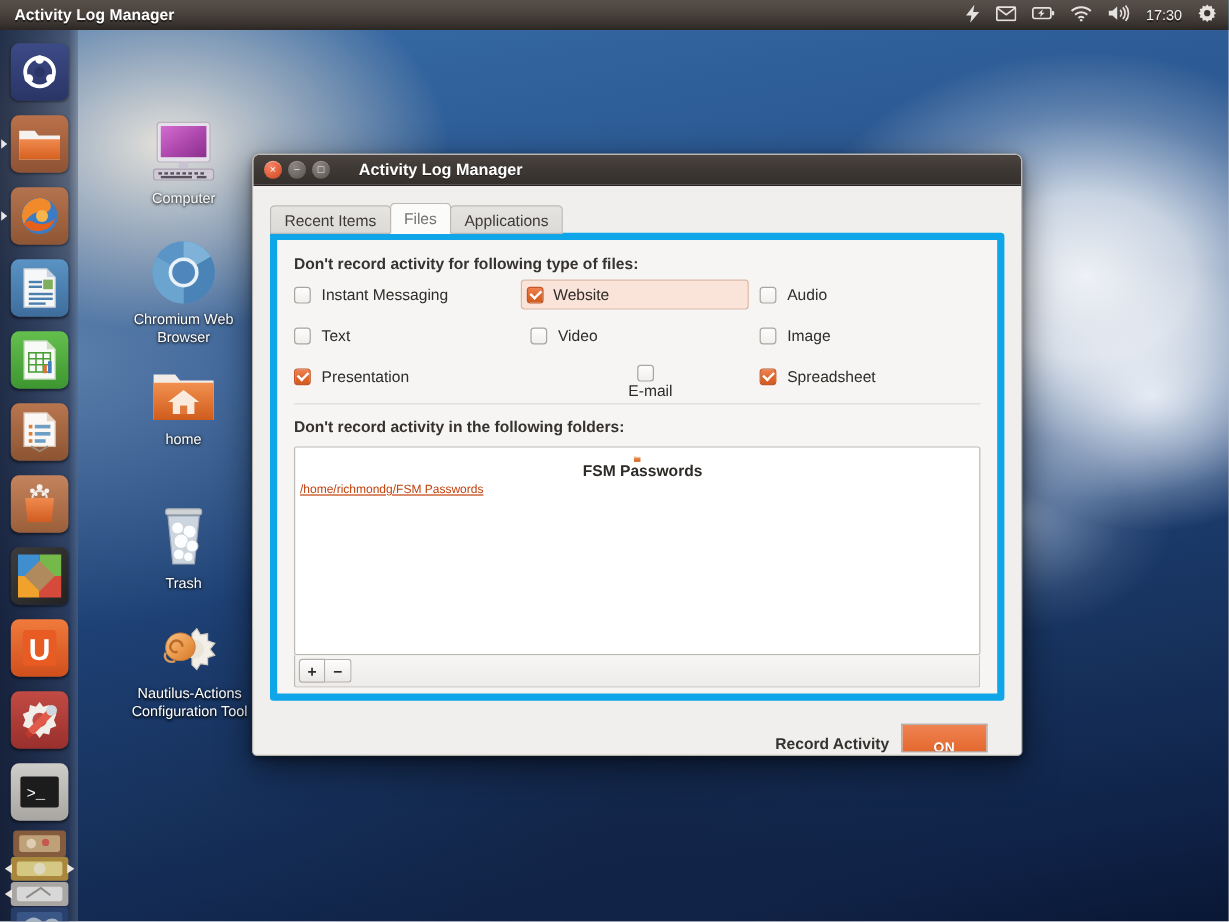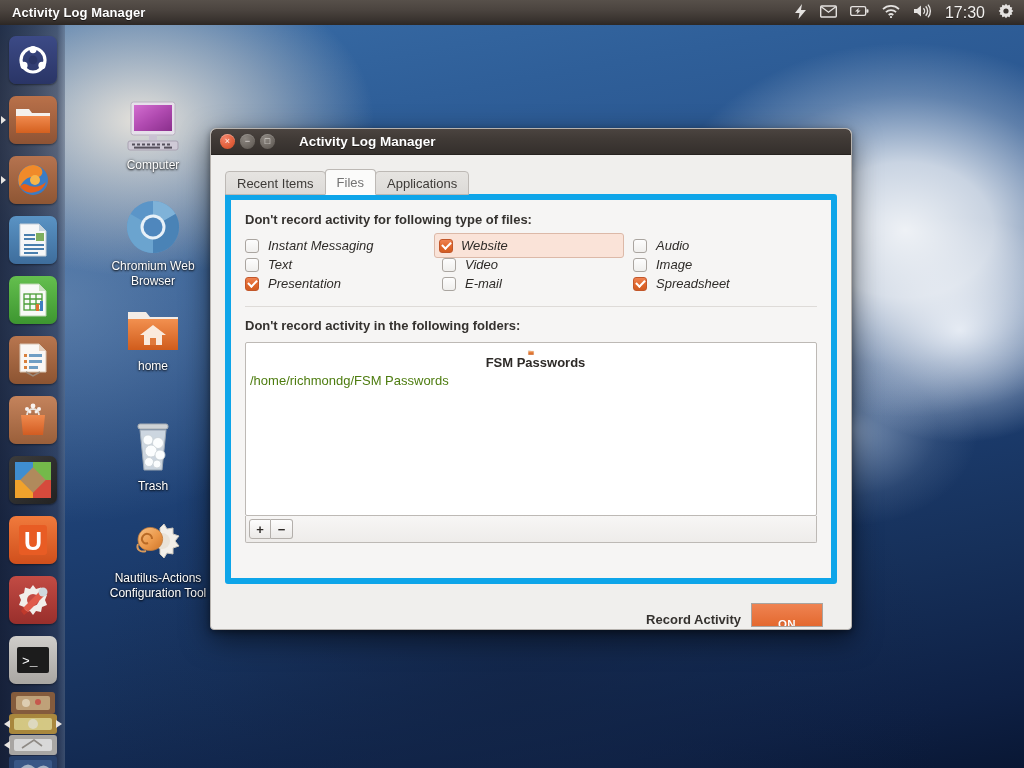--- a/index.html
+++ b/index.html
@@ -35,21 +35,21 @@
     color: #ffffff; font-weight: bold; font-size: 13px;
     margin-left: 12px; text-shadow: 0 1px 0 rgba(0,0,0,0.5);
     letter-spacing: 0.1px;
   }
   #panel-right {
     margin-left: auto; display: flex; align-items: center;
     gap: 13px; padding-right: 10px;
   }
   .pi { display: block; opacity: 0.92; }
   #clock {
-    color: #f2f0ee; font-size: 16px; text-shadow: 0 1px 0 rgba(0,0,0,0.5);
+    color: #f2f0ee; font-size: 12px; text-shadow: 0 1px 0 rgba(0,0,0,0.5);
   }
 
   
   #launcher {
     position: absolute; top: 25px; left: 0;
     width: 65px; height: 743px;
     background: linear-gradient(to right, rgba(22,28,48,0.80) 0%, rgba(34,42,66,0.72) 55%, rgba(46,56,82,0.66) 88%, rgba(90,105,130,0.55) 100%);
     padding-top: 5px;
     z-index: 50;
   }
@@ -160,22 +160,21 @@
 
   .section-title {
     font-weight: bold; font-size: 13px; color: #35322f;
     margin-bottom: 9px;
   }
 
   
   #type-grid {
     display: grid;
     grid-template-columns: 193px 195px auto;
-    row-gap: 0;
-    font-style: italic;
+    row-gap: 15px;
   }
   .cbrow { display: flex; align-items: center; height: 19px; }
   .cbox {
     width: 14px; height: 14px; border-radius: 3px;
     border: 1px solid #aaa5a0;
     background: linear-gradient(to bottom, #fdfdfd 0%, #f0efed 100%);
     display: flex; align-items: center; justify-content: center;
     flex: 0 0 auto;
   }
   .cbox.checked {
@@ -217,22 +216,23 @@
   }
   .folder-row {
     display: flex; align-items: center;
     padding: 0 8px; height: 20px; flex-direction: column;
   }
   .folder-name {
     font-size: 13px; font-weight: bold; color: #2d2a27;
     margin-left: 9px;
   }
   .folder-path {
-    font-size: 13px; color: #4d7c0f;
+    font-size: 10px; color: #c2410c;
     padding: 3px 8px 0 4px;
+    text-decoration: underline;
   }
   #list-toolbar {
     border: 1px solid #bdb9b5;
     border-top: none;
     background: linear-gradient(to bottom, #f7f6f5 0%, #eeecea 100%);
     height: 27px;
     display: flex; align-items: center;
     padding-left: 3px;
     border-radius: 0 0 2px 2px;
   }
@@ -657,21 +657,21 @@
           </div>
           <div class="cbrow">
             <span class="cbox"></span>
             <span class="cblabel">Image</span>
           </div>
 
           <div class="cbrow">
             <span class="cbox checked"></span>
             <span class="cblabel">Presentation</span>
           </div>
-          <div class="cbrow" style="padding-left:4px;">
+          <div class="cbrow" style="padding-left:4px;flex-direction:column;">
             <span class="cbox"></span>
             <span class="cblabel">E-mail</span>
           </div>
           <div class="cbrow">
             <span class="cbox checked"></span>
             <span class="cblabel">Spreadsheet</span>
           </div>
         </div>
 
         <hr class="sep">

